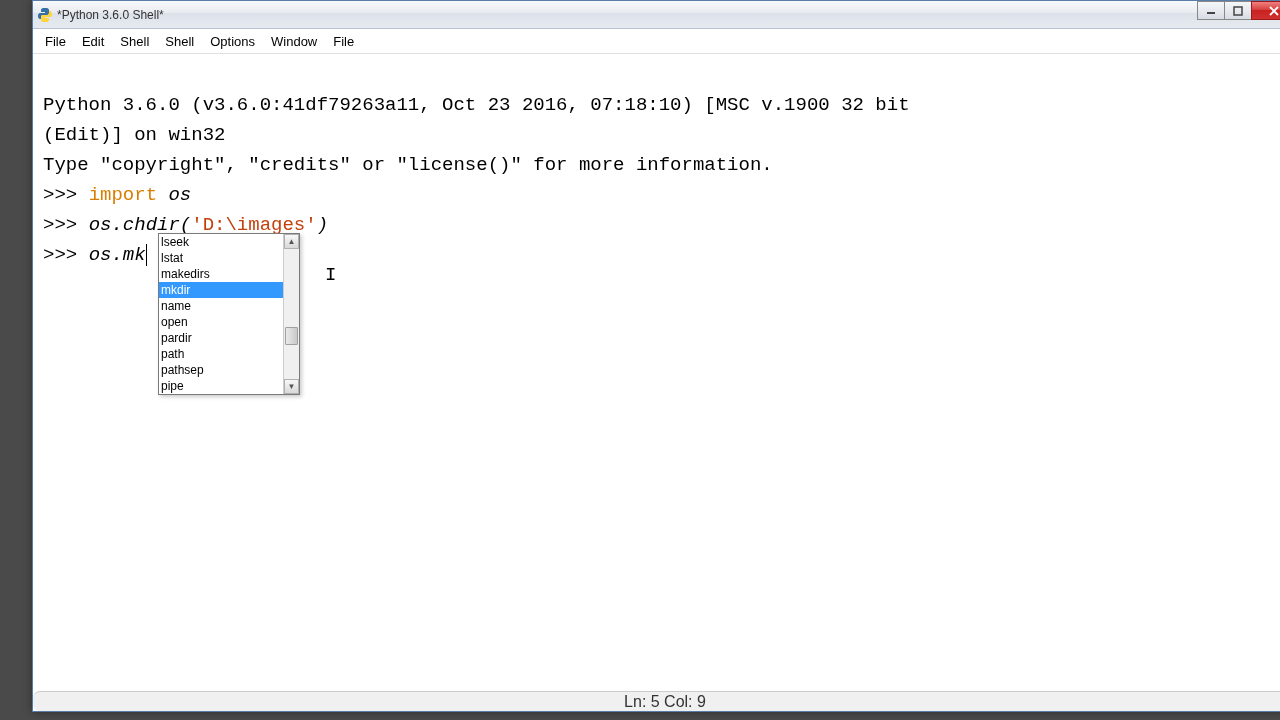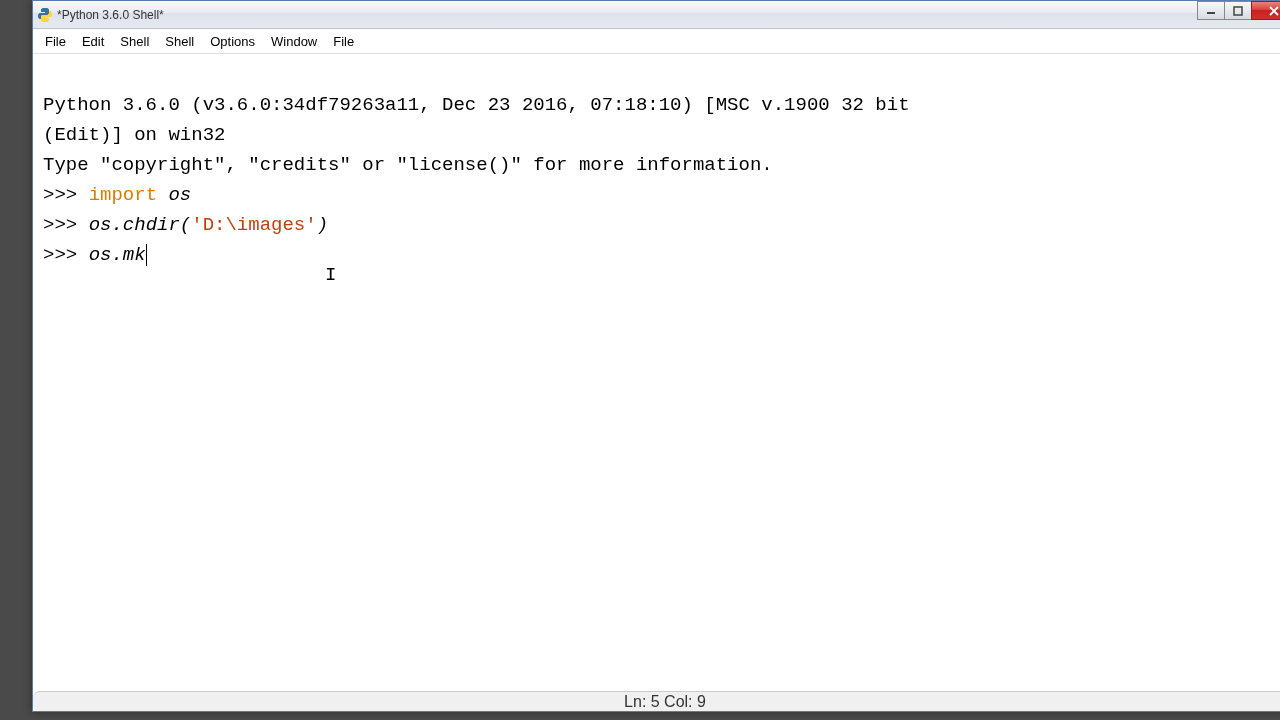--- a/index.html
+++ b/index.html
@@ -226,27 +226,47 @@
     <span class="menu-item">File</span>
     <span class="menu-item">Edit</span>
     <span class="menu-item">Shell</span>
     <span class="menu-item">Shell</span>
     <span class="menu-item">Options</span>
     <span class="menu-item">Window</span>
     <span class="menu-item">File</span>
   </div>
 
   <div class="editor">
-<span>Python 3.6.0 (v3.6.0:34df79263a11, Dec 23 2016, 07:18:10) [MSC v.1900 32 bit</span>
+<span>Python 3.6.0 (v3.6.0:41df79263a11, Oct 23 2016, 07:18:10) [MSC v.1900 32 bit</span>
 <span>(Edit)] on win32</span>
 <span>Type "copyright", "credits" or "license()" for more information.</span>
 <span class="prompt">&gt;&gt;&gt;</span> <span class="kw">import</span><span class="ident"> os</span>
 <span class="prompt">&gt;&gt;&gt;</span> <span class="ident">os.chdir(</span><span class="str">'D:\images'</span><span class="ident">)</span>
 <span class="prompt">&gt;&gt;&gt;</span> <span class="ident">os.mk</span><span class="caret"></span>
     <span class="text-cursor">I</span>
   </div>
 
+  <div class="autocomplete">
+    <div class="ac-list">
+      <div class="ac-item">lseek</div>
+      <div class="ac-item">lstat</div>
+      <div class="ac-item">makedirs</div>
+      <div class="ac-item selected">mkdir</div>
+      <div class="ac-item">name</div>
+      <div class="ac-item">open</div>
+      <div class="ac-item">pardir</div>
+      <div class="ac-item">path</div>
+      <div class="ac-item">pathsep</div>
+      <div class="ac-item">pipe</div>
+    </div>
+    <div class="ac-scroll">
+      <div class="ac-scroll-btn up">▲</div>
+      <div class="ac-scroll-thumb"></div>
+      <div class="ac-scroll-btn down">▼</div>
+    </div>
+    <div style="clear:both"></div>
+  </div>
 
   <div class="statusbar">
     <span>Ln: 5  Col: 9</span>
   </div>
 
 </div>
 
 </body></html>

